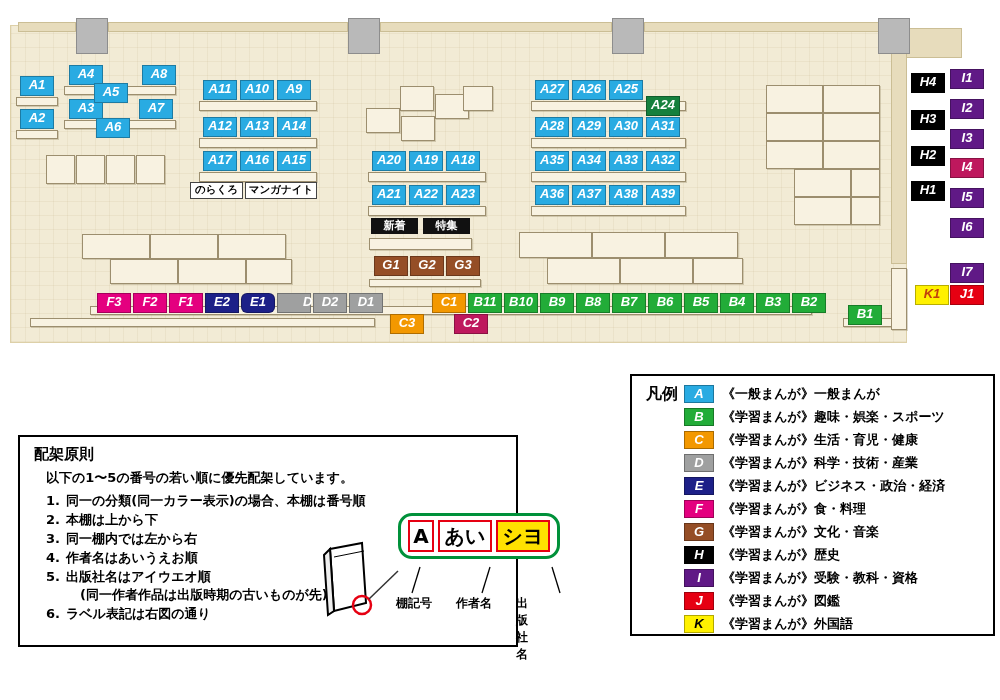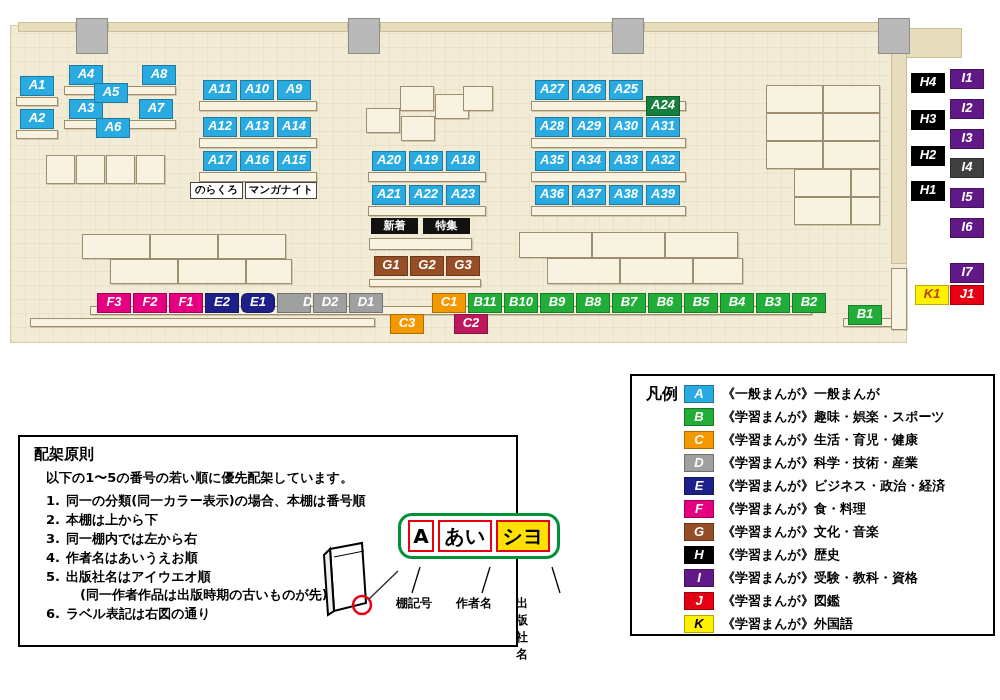--- a/index.html
+++ b/index.html
@@ -272,21 +272,21 @@
     <div class="slabel" style="left: 848px; top: 305px; background: rgb(34, 172, 56);">B1</div>
     <div class="slabel" style="left: 390px; top: 314px; background: rgb(243, 152, 0);">C3</div>
     <div class="slabel" style="left: 426px; top: 314px; background: #be185d; margin-left: 28px;">C2</div>
     <div class="slabel" style="left: 911px; top: 73px; background: rgb(0, 0, 0);">H4</div>
     <div class="slabel" style="left: 911px; top: 110px; background: rgb(0, 0, 0);">H3</div>
     <div class="slabel" style="left: 911px; top: 146px; background: rgb(0, 0, 0);">H2</div>
     <div class="slabel" style="left: 911px; top: 181px; background: rgb(0, 0, 0);">H1</div>
     <div class="slabel" style="left: 950px; top: 69px; background: rgb(96, 25, 134);">I1</div>
     <div class="slabel" style="left: 950px; top: 99px; background: rgb(96, 25, 134);">I2</div>
     <div class="slabel" style="left: 950px; top: 129px; background: rgb(96, 25, 134);">I3</div>
-    <div class="slabel" style="left: 950px; top: 158px; background: #404040;">I4</div>
+    <div class="slabel" style="left: 950px; top: 158px; background: #be185d;">I4</div>
     <div class="slabel" style="left: 950px; top: 188px; background: rgb(96, 25, 134);">I5</div>
     <div class="slabel" style="left: 950px; top: 218px; background: rgb(96, 25, 134);">I6</div>
     <div class="slabel" style="left: 950px; top: 263px; background: rgb(96, 25, 134);">I7</div>
     <div class="slabel" style="left: 915px; top: 285px; background: rgb(255, 241, 0); color: #c2410c;">K1</div>
     <div class="slabel" style="left: 950px; top: 285px; background: rgb(230, 0, 18);">J1</div>
     <div class="tag" style="left: 371px; top: 218px;">新着</div>
     <div class="tag" style="left: 423px; top: 218px;">特集</div>
     <div class="sign" style="left: 190px; top: 182px; width: 53px;">のらくろ</div>
     <div class="sign" style="left: 245px; top: 182px; width: 72px;">マンガナイト</div>
   </div>

